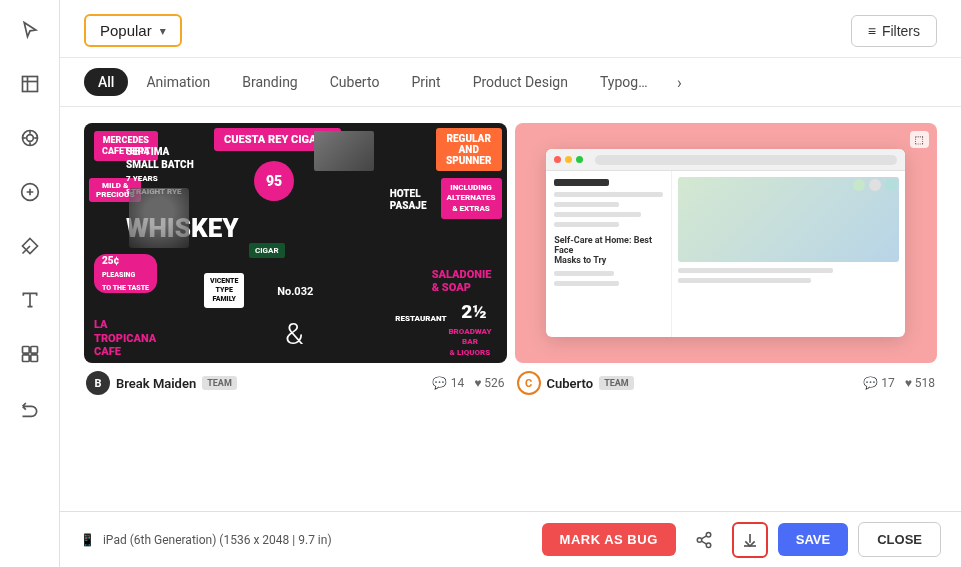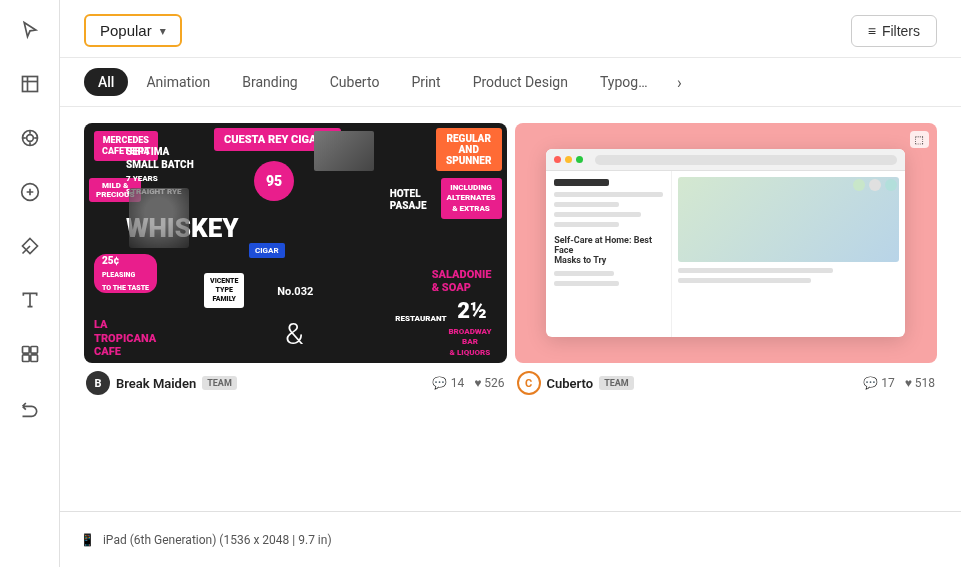--- a/index.html
+++ b/index.html
@@ -477,31 +477,31 @@
           <div style="position:absolute; top:65px; right:80px; color:#fff; font-size:10px; font-weight:900; line-height:1.2; text-transform:uppercase;">HOTEL<br>PASAJE</div>
 
           <div style="position:absolute; top:55px; right:5px; background:#e91e8c; color:#fff; font-size:8px; font-weight:900; text-transform:uppercase; padding:5px 6px; border-radius:3px; line-height:1.3; text-align:center;">INCLUDING<br>ALTERNATES<br>&amp; EXTRAS</div>
 
           <div style="position:absolute; bottom:70px; left:10px; background:#e91e8c; color:#fff; font-size:10px; font-weight:900; text-transform:uppercase; padding:0 8px; border-radius:12px; line-height:1.3;">25¢<br><span style="font-size:7px;">PLEASING<br>TO THE TASTE</span></div>
 
           <div style="position:absolute; bottom:55px; left:120px; background:#fff; color:#111; font-size:7px; font-weight:900; text-transform:uppercase; padding:4px 6px; border-radius:3px; line-height:1.3; text-align:center;">VICENTE<br>TYPE<br>FAMILY</div>
 
           <div style="position:absolute; bottom:40px; right:60px; color:#fff; font-size:8px; font-weight:900; text-transform:uppercase;">RESTAURANT</div>
 
-          <div style="position:absolute; bottom:40px; right:20px; color:#fff; font-size:22px; font-weight:900;">2½</div>
+          <div style="position:absolute; bottom:40px; right:20px; color:#fff; font-size:19px; font-weight:900;">2½</div>
 
           <div style="position:absolute; bottom:5px; left:10px; color:#e91e8c; font-size:11px; font-weight:900; text-transform:uppercase; line-height:1.2;">LA<br>TROPICANA<br>CAFE</div>
 
           <div style="position:absolute; bottom:5px; right:15px; color:#e91e8c; font-size:8px; font-weight:900; text-transform:uppercase; text-align:center; line-height:1.3;">BROADWAY<br>BAR<br>&amp; LIQUORS</div>
 
           <div style="position:absolute; bottom:65px; left:50%; transform:translateX(-50%); color:#fff; font-size:11px; font-weight:700;">No.032</div>
 
           <div style="position:absolute; bottom:12px; left:50%; transform:translateX(-55%); color:#fff; font-size:30px; font-weight:300;">&amp;</div>
 
-          <div style="position:absolute; top:120px; left:165px; background:#1d4ed8; color:#fff; font-size:8px; font-weight:700; text-transform:uppercase; padding:3px 6px; border-radius:2px;">CIGAR</div>
+          <div style="position:absolute; top:120px; left:165px; background:#14532d; color:#fff; font-size:8px; font-weight:700; text-transform:uppercase; padding:3px 6px; border-radius:2px;">CIGAR</div>
 
           <div style="position:absolute; top:65px; left:45px; width:60px; height:60px; background:#555; border-radius:3px; overflow:hidden; opacity:0.7;">
             <div style="width:100%; height:100%; background: radial-gradient(circle at 50% 40%, #888 30%, #333 100%);"></div>
           </div>
 
           <div style="position:absolute; top:145px; right:15px; color:#e91e8c; font-size:11px; font-weight:900; text-transform:uppercase;">SALADONIE<br>&amp; SOAP</div>
 
           <div style="position:absolute; top:8px; left:230px; width:60px; height:40px; background:#666; border-radius:2px; overflow:hidden;">
             <div style="width:100%;height:100%;background:linear-gradient(135deg,#777 0%,#444 100%);"></div>
           </div>
@@ -586,15 +586,35 @@
       </div>
     </div>
 
   </div>
 
   <div class="bottombar">
     <div class="device-info">
       <span>📱</span>
       <span>iPad (6th Generation) (1536 x 2048 | 9.7 in)</span>
     </div>
+    <div class="bottom-actions">
+      <button class="btn-mark-bug">MARK AS BUG</button>
+      <button class="btn-share">
+        <svg width="18" height="18" viewBox="0 0 24 24" fill="none" stroke="currentColor" stroke-width="2">
+          <circle cx="18" cy="5" r="3"></circle>
+            <circle cx="6" cy="12" r="3"></circle>
+            <circle cx="18" cy="19" r="3"></circle>
+          <line x1="8.59" y1="13.51" x2="15.42" y2="17.49"></line>
+          <line x1="15.41" y1="6.51" x2="8.59" y2="10.49"></line>
+        </svg>
+      </button>
+      <button class="btn-download">
+        <svg width="16" height="16" viewBox="0 0 24 24" fill="none" stroke="currentColor" stroke-width="2.5">
+          <path d="M12 3v13M5 14l7 7 7-7"></path>
+            <line x1="3" y1="21" x2="21" y2="21"></line>
+        </svg>
+      </button>
+      <button class="btn-save">SAVE</button>
+      <button class="btn-close">CLOSE</button>
+    </div>
   </div>
 
 </div>
 
 </body></html>

